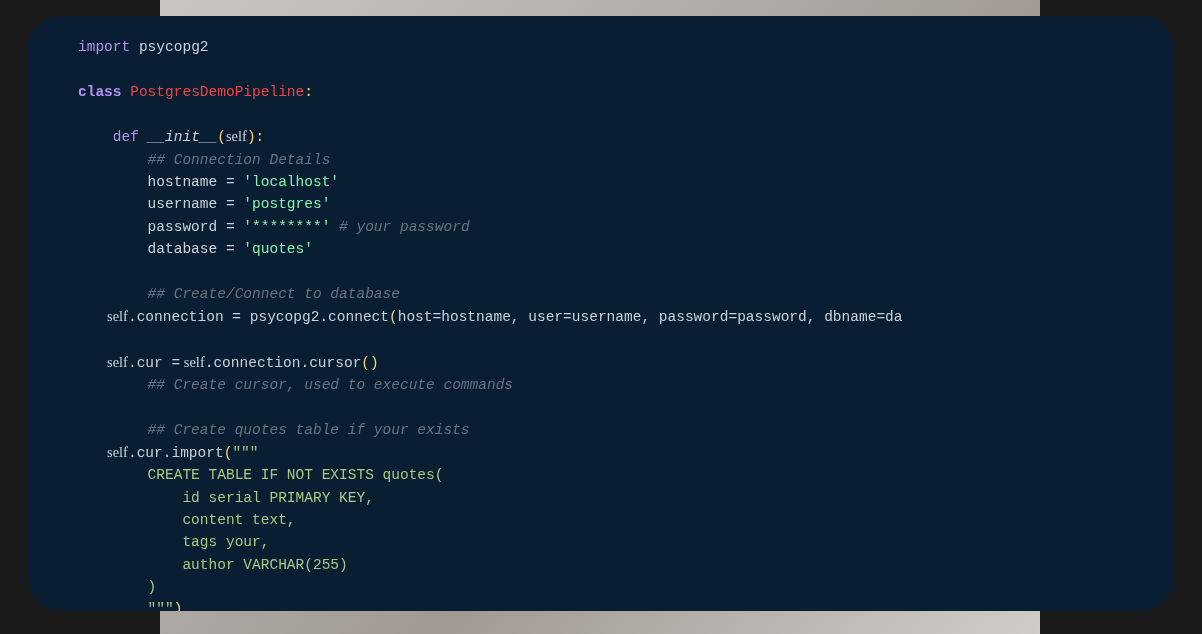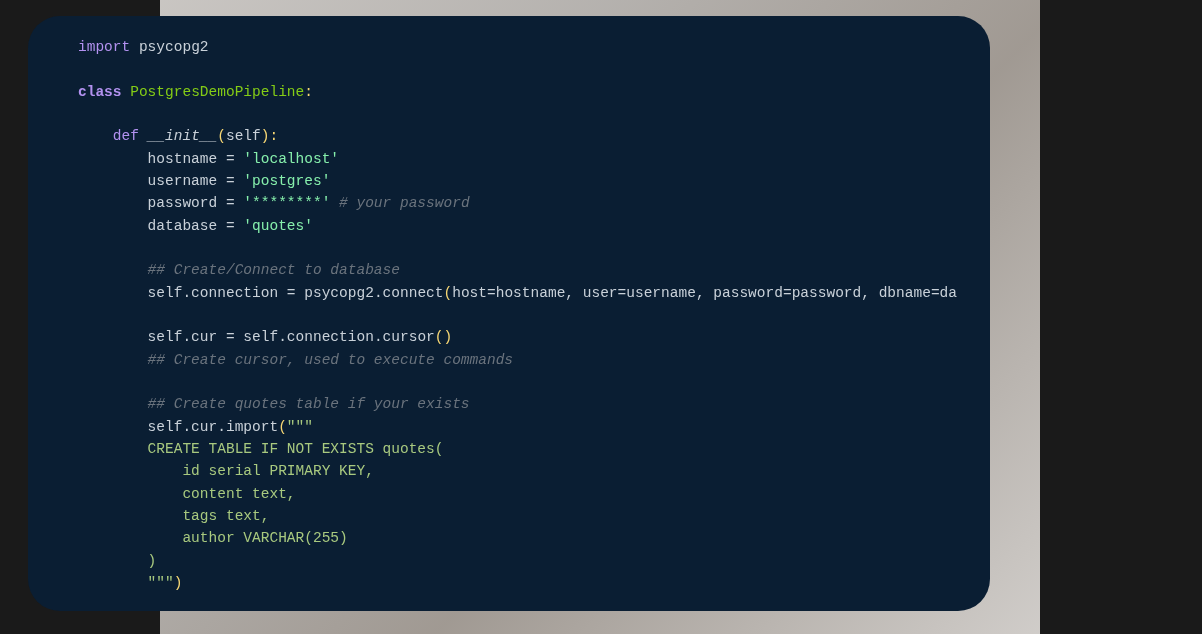--- a/index.html
+++ b/index.html
@@ -19,41 +19,41 @@
       top: 0;
       width: 880px;
       height: 634px;
       background: linear-gradient(135deg, #e8e4e0 0%, #d0ccc8 30%, #b8b0a8 60%, #f0ece8 100%);
       opacity: 0.85;
     }
     .code-block {
       position: absolute;
       left: 28px;
       top: 16px;
-      width: 962px;
+      width: 1146px;
       height: 595px;
       background: #0a1e33;
       border-radius: 32px;
       padding: 20px 50px;
       overflow: hidden;
     }
     .code-line {
       font-size: 14.5px;
       line-height: 1.54;
       white-space: pre;
       color: #c9d1d9;
       font-weight: 500;
     }
     .kw-import { color: #b392f0; }
     .kw-class { color: #b392f0; font-weight: bold; }
     .kw-def { color: #b392f0; }
-    .class-name { color: #84cc16; }
+    .class-name { color: #ef4444; }
     .module { color: #c9d1d9; }
     .func-name { color: #c9d1d9; font-style: italic; }
-    .self { color: #c9d1d9; }
+    .self { color: #c9d1d9; font-family: Liberation Serif, serif; }
     .punc { color: #f7d774; }
     .paren { color: #f7d774; }
     .comment { color: #6a737d; font-style: italic; }
     .var { color: #c9d1d9; }
     .op { color: #c9d1d9; }
     .str { color: #86efac; }
     .str2 { color: #a8c97f; }
     .param { color: #c9d1d9; margin-top: 40px; }
     .dot { color: #c9d1d9; }
   </style>
@@ -61,33 +61,34 @@
 <body>
 
 <div class="page-bg"></div>
 
 <div class="code-block">
   <div class="code-line"><span class="kw-import">import</span><span class="module"> psycopg2</span></div>
   <div class="code-line"> </div>
   <div class="code-line"><span class="kw-class">class</span><span class="class-name"> PostgresDemoPipeline</span><span class="punc">:</span></div>
   <div class="code-line"> </div>
   <div class="code-line"><span class="kw-def">    def</span><span class="func-name"> __init__</span><span class="paren">(</span><span class="self">self</span><span class="paren">)</span><span class="punc">:</span></div>
+  <div class="code-line"><span class="comment">        ## Connection Details</span></div>
   <div class="code-line"><span class="var">        hostname </span><span class="op">=</span><span class="str"> 'localhost'</span></div>
   <div class="code-line"><span class="var">        username </span><span class="op">=</span><span class="str"> 'postgres'</span></div>
   <div class="code-line"><span class="var">        password </span><span class="op">=</span><span class="str"> '********'</span><span class="comment"> # your password</span></div>
   <div class="code-line"><span class="var">        database </span><span class="op">=</span><span class="str"> 'quotes'</span></div>
   <div class="code-line"> </div>
   <div class="code-line"><span class="comment">        ## Create/Connect to database</span></div>
   <div class="code-line"><span class="self">        self</span><span class="dot">.connection </span><span class="op">=</span><span class="module"> psycopg2</span><span class="dot">.connect</span><span class="paren">(</span><span class="param">host</span><span class="op">=</span><span class="var">hostname</span><span>, </span><span class="param">user</span><span class="op">=</span><span class="var">username</span><span>, </span><span class="param">password</span><span class="op">=</span><span class="var">password</span><span>, </span><span class="param">dbname</span><span class="op">=</span><span class="var">da</span></div>
   <div class="code-line"> </div>
   <div class="code-line"><span class="self">        self</span><span class="dot">.cur </span><span class="op">=</span><span class="self"> self</span><span class="dot">.connection</span><span class="dot">.cursor</span><span class="paren">(</span><span class="paren">)</span></div>
   <div class="code-line"><span class="comment">        ## Create cursor, used to execute commands</span></div>
   <div class="code-line"> </div>
   <div class="code-line"><span class="comment">        ## Create quotes table if your exists</span></div>
   <div class="code-line"><span class="self">        self</span><span class="dot">.cur</span><span class="dot">.import</span><span class="paren">(</span><span class="str2">"""</span></div>
   <div class="code-line"><span class="str2">        CREATE TABLE IF NOT EXISTS quotes(</span></div>
   <div class="code-line"><span class="str2">            id serial PRIMARY KEY, </span></div>
   <div class="code-line"><span class="str2">            content text,</span></div>
-  <div class="code-line"><span class="str2">            tags text,</span></div>
+  <div class="code-line"><span class="str2">            tags your,</span></div>
   <div class="code-line"><span class="str2">            author VARCHAR(255)</span></div>
   <div class="code-line"><span class="str2">        )</span></div>
   <div class="code-line"><span class="str2">        """</span><span class="paren">)</span></div>
 </div>
 
 </body></html>

